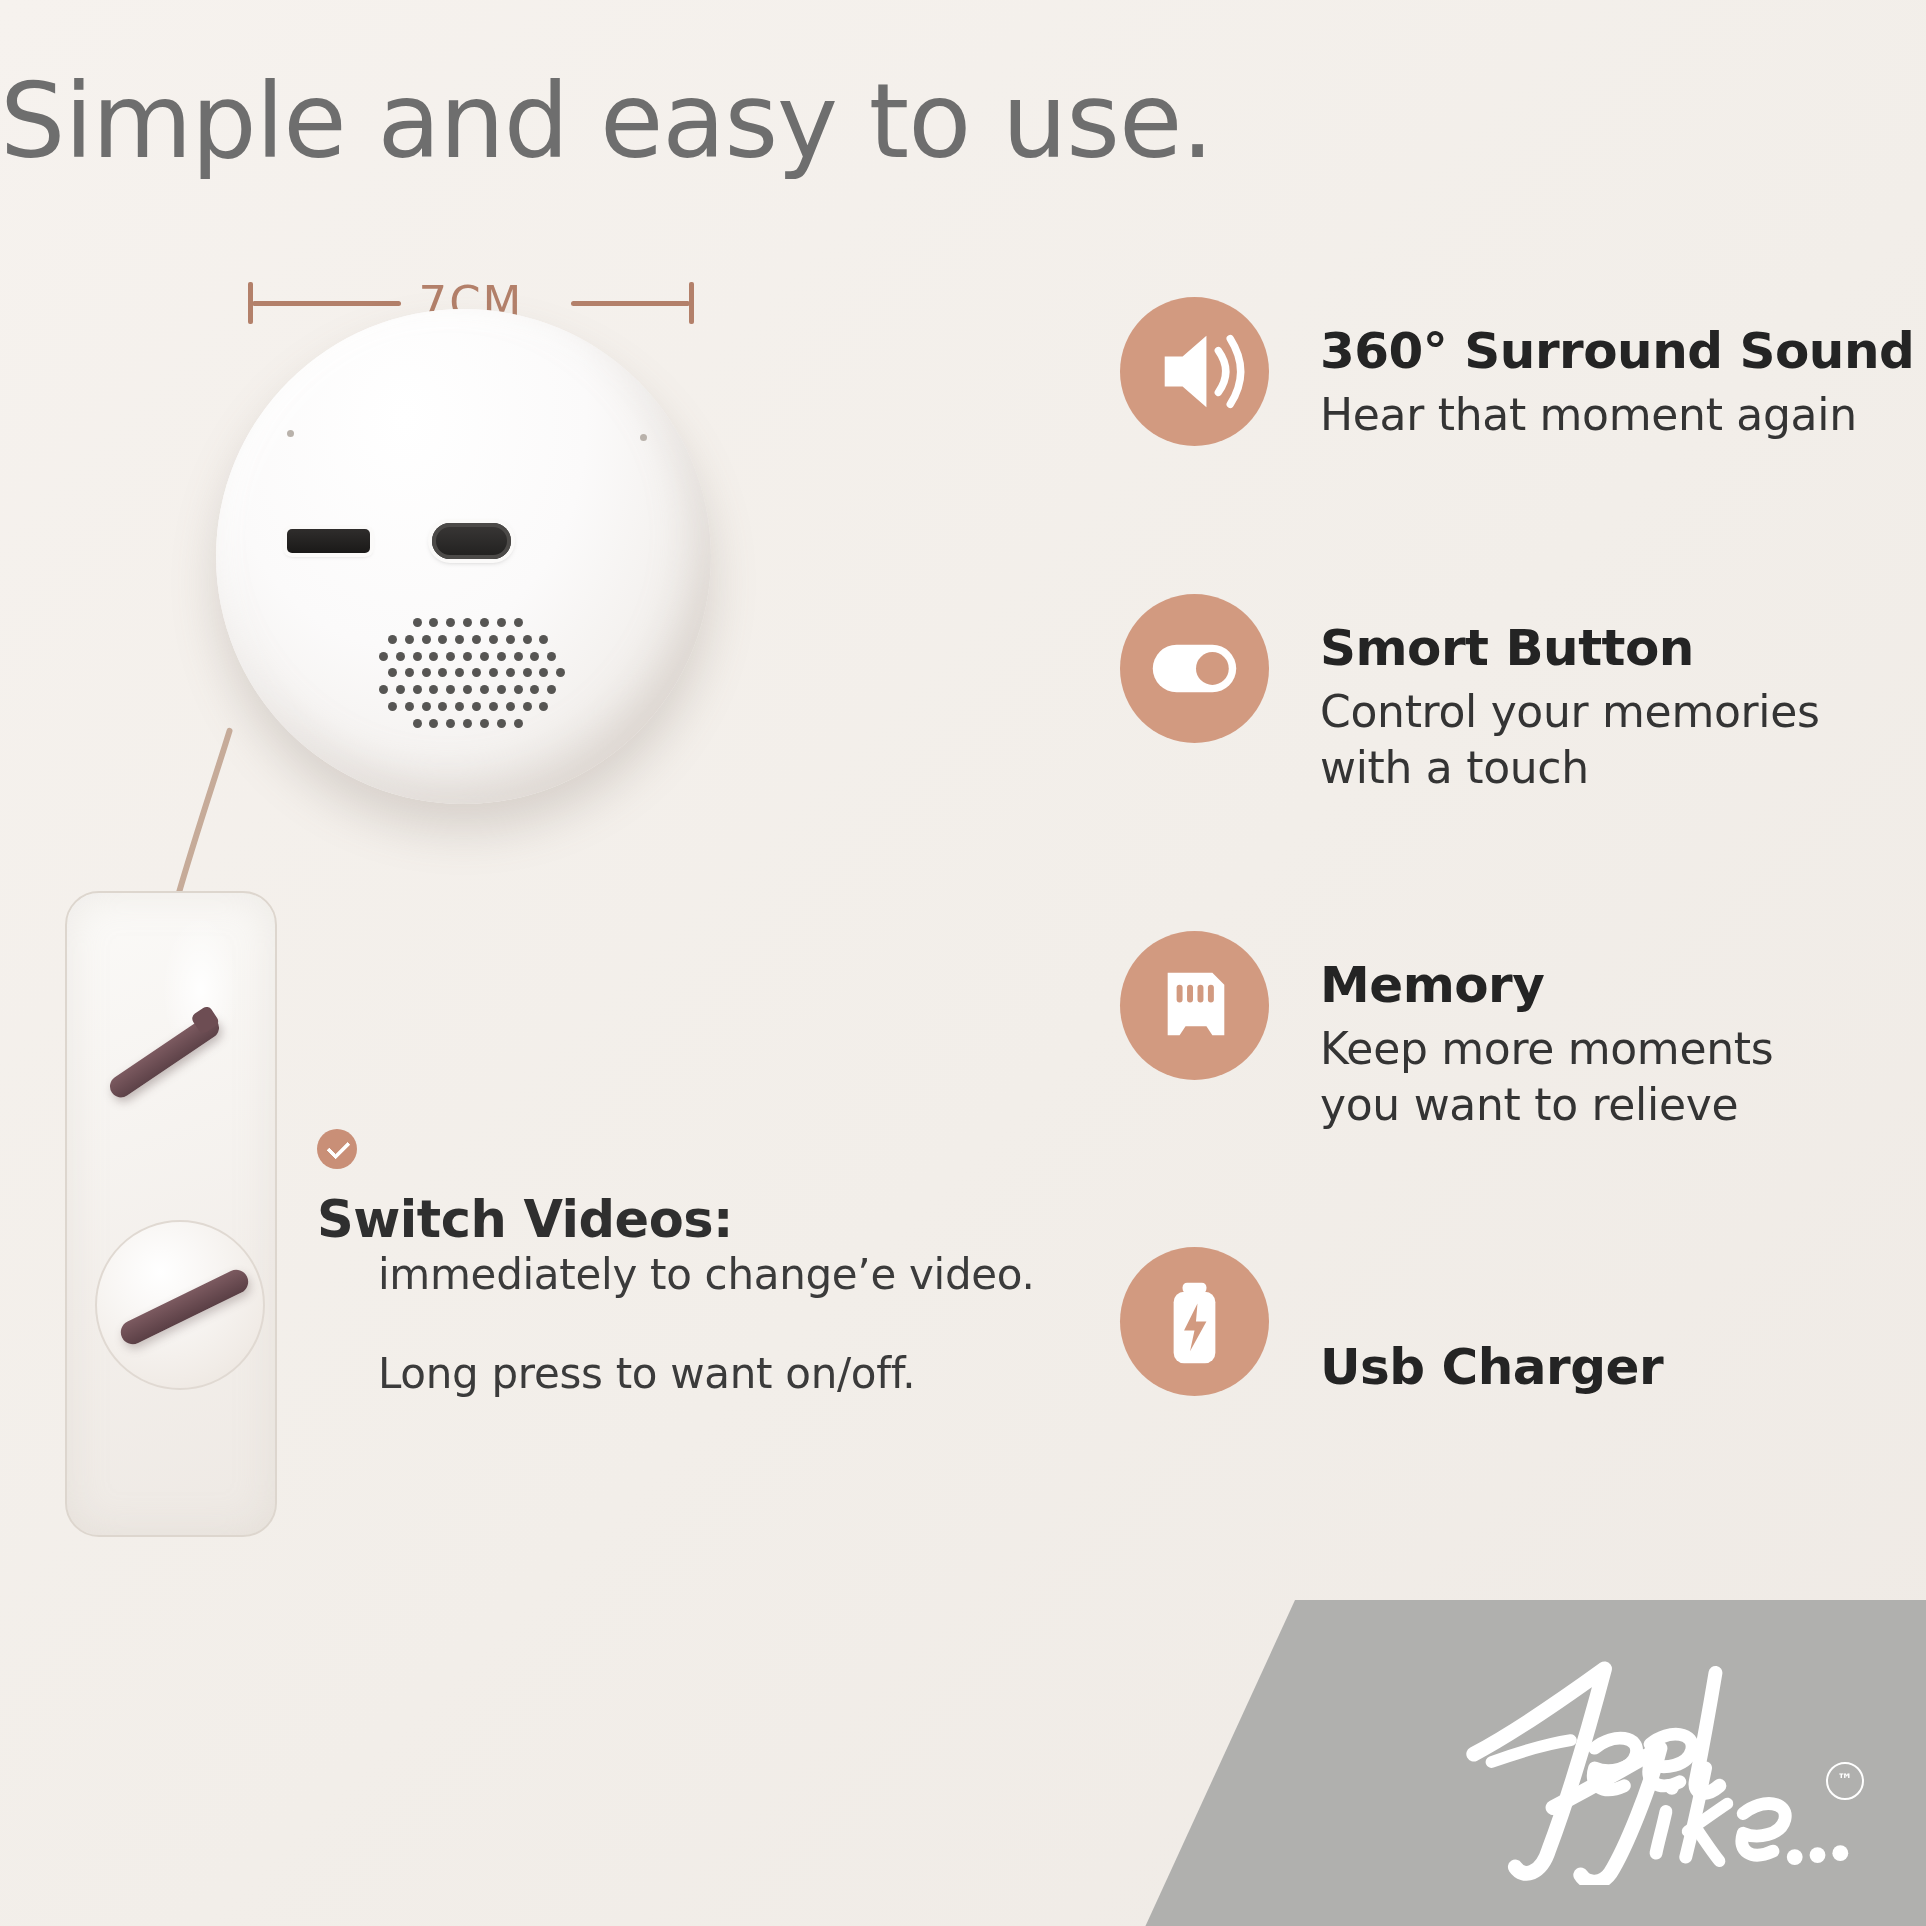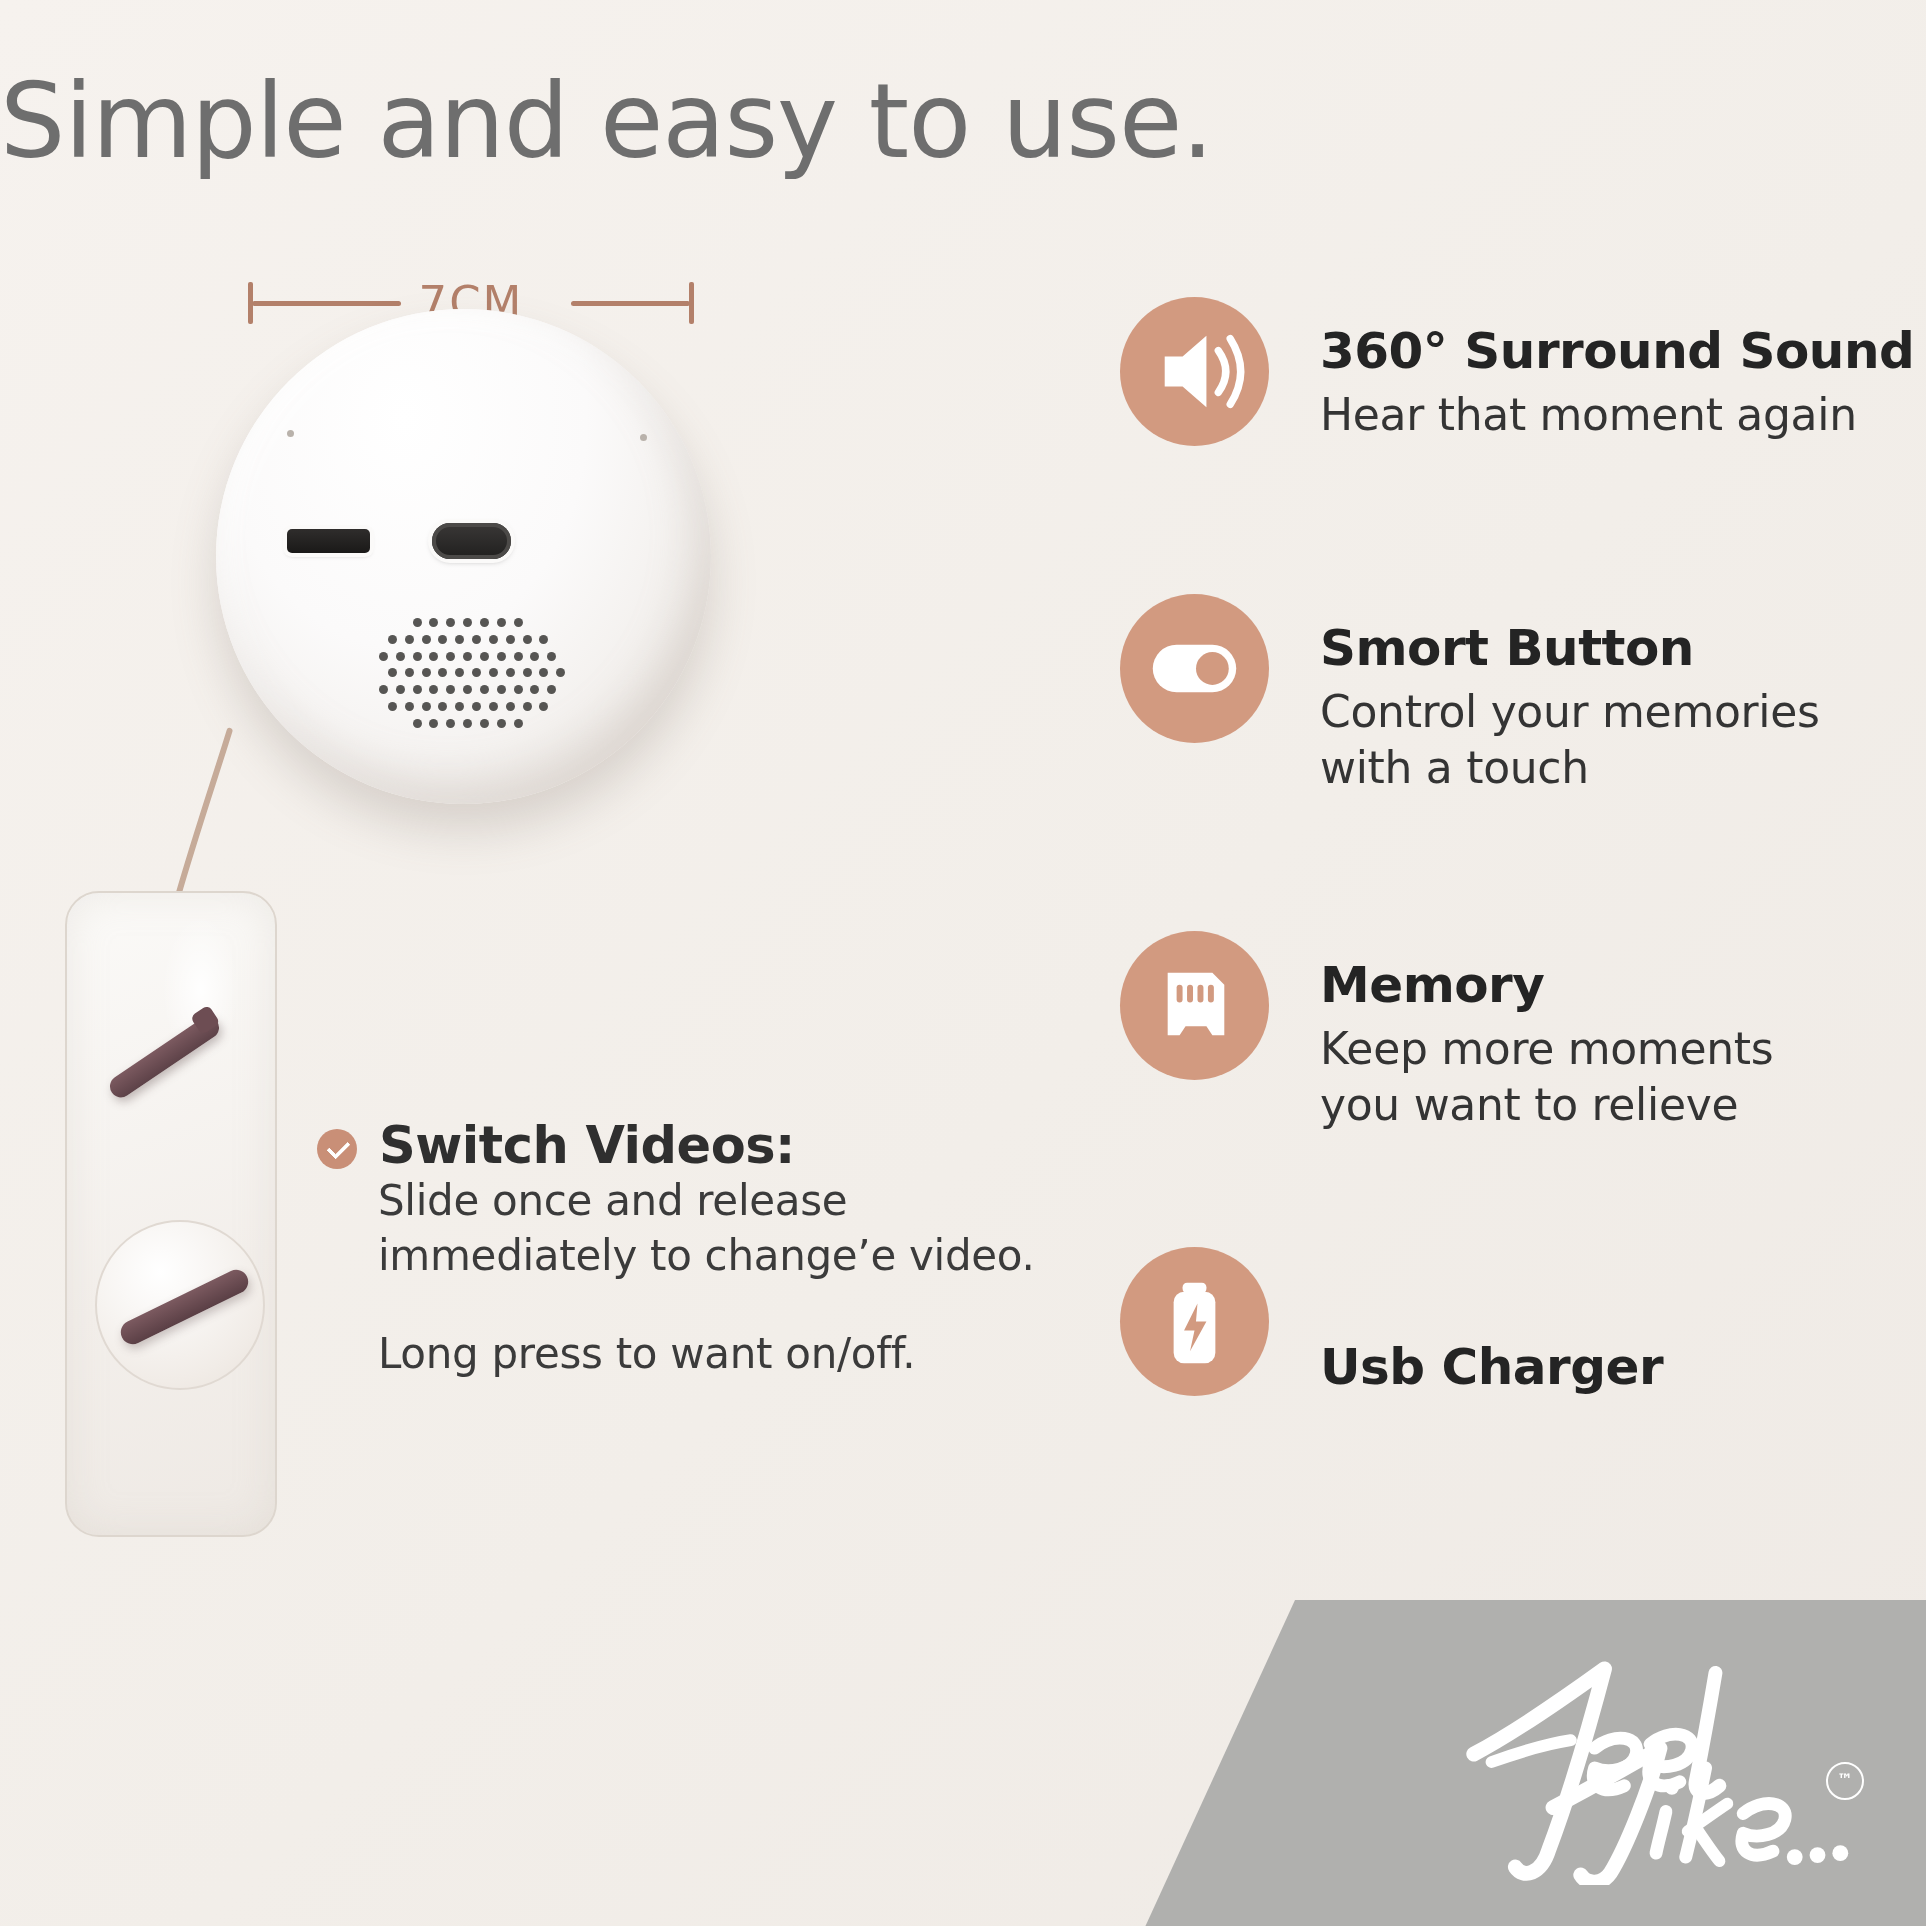--- a/index.html
+++ b/index.html
@@ -98,21 +98,21 @@
     box-shadow:0 5px 10px rgba(90,70,70,.3);
   }
   .glow{
     position:absolute;left:95px;top:22px;width:77px;height:149px;
     background:radial-gradient(ellipse at 50% 50%, rgba(255,255,255,.95), rgba(255,255,255,0) 70%);
   }
 
   
   .checklist{position:absolute;left:317px;top:1117px;width:594px;}
   .check-item{margin-bottom:44px;}
-  .check-head{display:flex;align-items:flex-start;gap:22px;}
+  .check-head{display:flex;align-items:flex-start;gap:22px;flex-direction:column;}
   .check-circle{
     flex:0 0 auto;width:40px;height:40px;border-radius:50%;
     background:#c98f77;position:relative;margin-top:12px;
   }
   .check-circle:before{
     content:"";position:absolute;left:11px;top:12px;width:17px;height:9px;
     border-left:4px solid #fff;border-bottom:4px solid #fff;
     transform:rotate(-45deg);border-radius:1px;
   }
   .check-title{
@@ -267,21 +267,20 @@
     </div>
   </div>
 
   <div class="checklist" id="checklist">
       <div class="check-item">
         <div class="check-head">
           <div class="check-circle"></div>
           <div class="check-title">Switch Videos:</div>
         </div>
         <div class="check-body">
-          <div>Slide once and release</div>
           <div>immediately to change’e video.</div>
         </div>
       </div>
       <div class="check-item">
         <div class="check-body">
           <div>Long press to want on/off.</div>
         </div>
       </div>
     </div>
 

